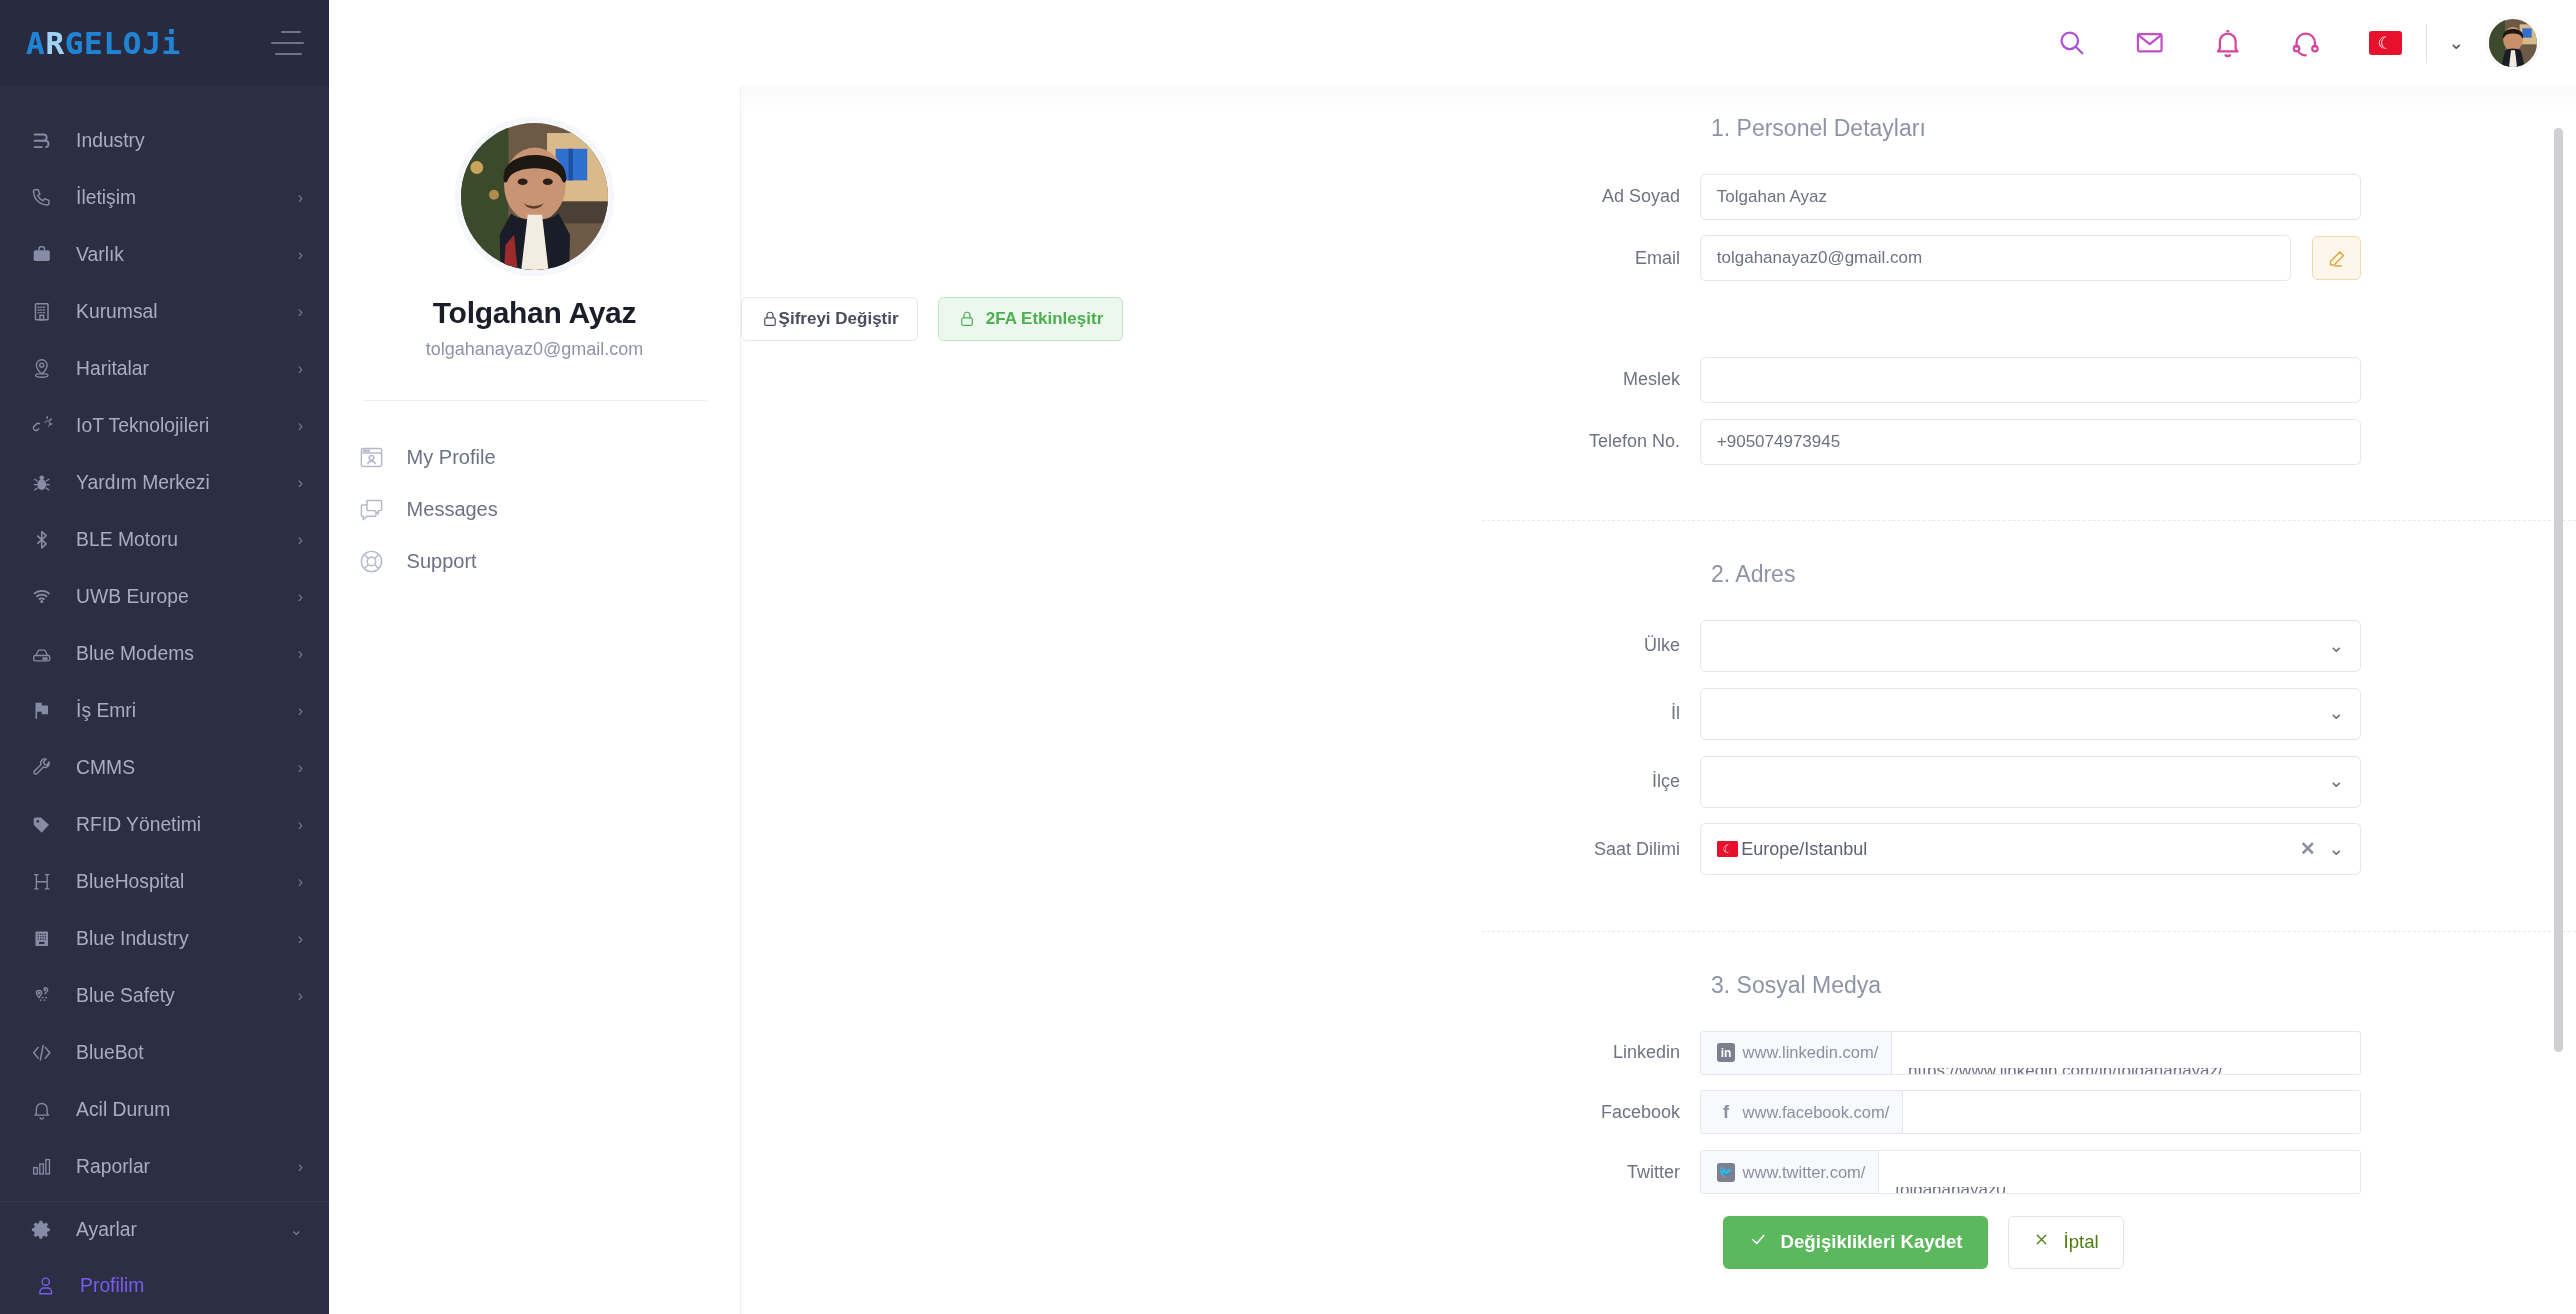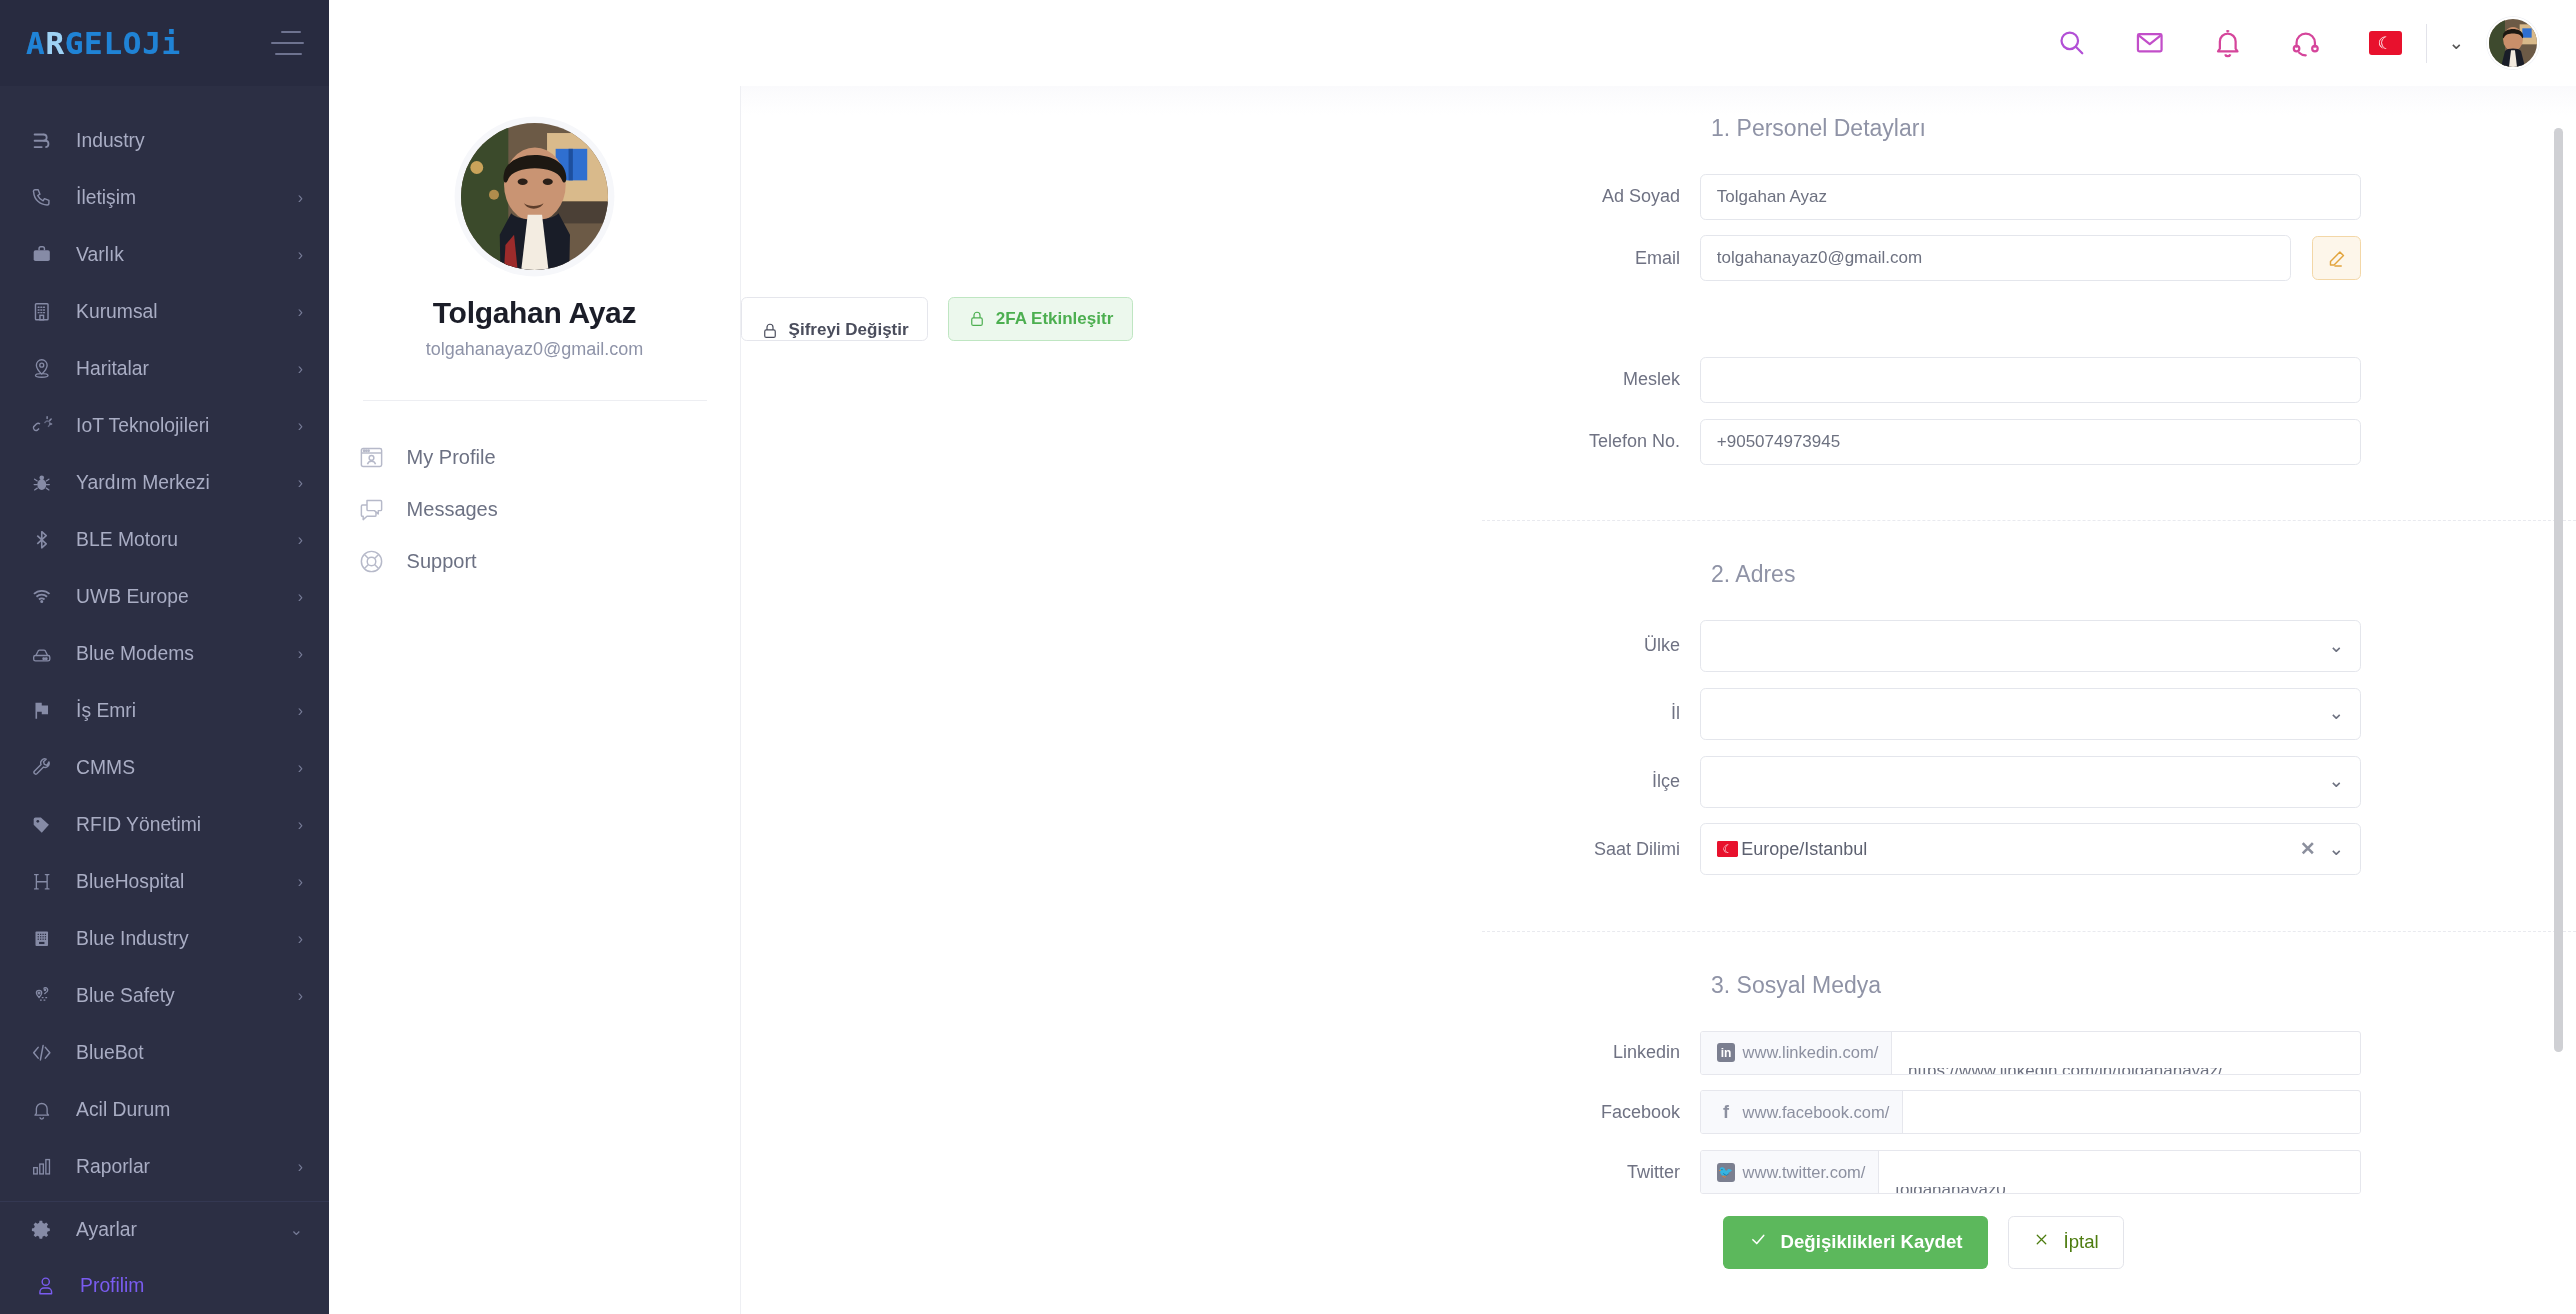--- a/index.html
+++ b/index.html
@@ -196,21 +196,21 @@
     display:flex; align-items:center; justify-content:center;
     cursor:pointer; flex: 0 0 49px;
   }
   .btn-edit-mail svg { width: 21.5px; height:21.5px; color:#e2a43c; display:block;}
 
   .btn-ghost {
     height: 44px;
     border: 0.7px solid #e5e6ec;
     background:#fff;
     border-radius: 5.7px;
-    display:flex; align-items:flex-end; gap: 10px;
+    display:flex; align-items:center; 
     padding: 0 18.6px;
     font-size: 17px; font-weight:700; color:#4a4d5c;
     cursor:pointer; white-space:nowrap;
   }
   .btn-ghost svg { width: 18px; height:18px; display:block; }
   .btn-green-out {
     height: 44px;
     border: 0.7px solid #bfe6c2;
     background:#ecf8ed;
     border-radius: 5.7px;

